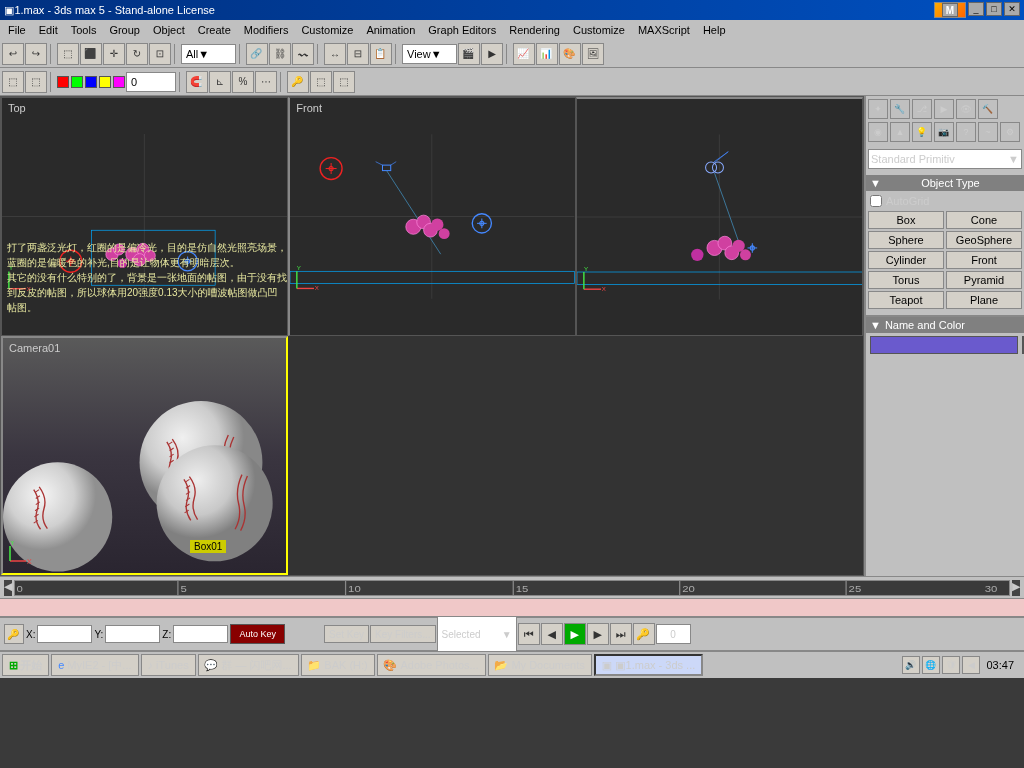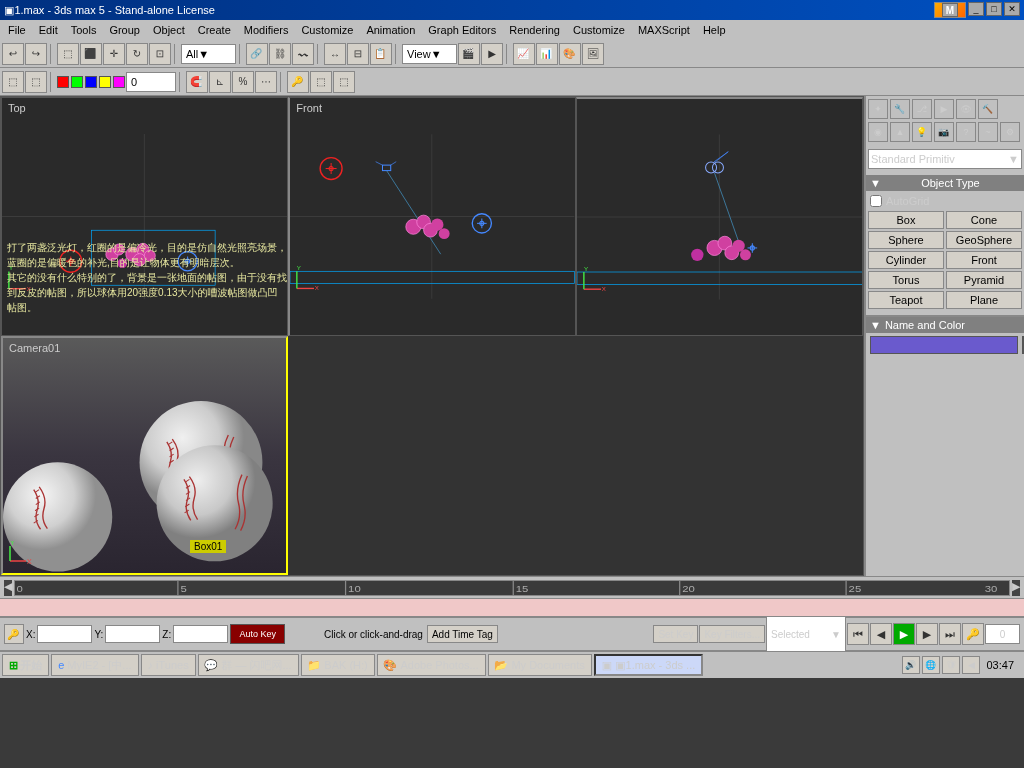--- a/index.html
+++ b/index.html
@@ -570,24 +570,20 @@
     <span style="font-size:10px;color:#000;">X:</span>
     <div style="width:55px;height:18px;background:white;border:1px solid #888;font-size:10px;display:flex;align-items:center;padding:0 2px;"></div>
     <span style="font-size:10px;color:#000;">Y:</span>
     <div style="width:55px;height:18px;background:white;border:1px solid #888;font-size:10px;display:flex;align-items:center;padding:0 2px;"></div>
     <span style="font-size:10px;color:#000;">Z:</span>
     <div style="width:55px;height:18px;background:white;border:1px solid #888;font-size:10px;display:flex;align-items:center;padding:0 2px;"></div>
 
     <div style="width:55px;height:20px;background:#880000;border:1px solid #555;display:flex;align-items:center;justify-content:center;font-size:9px;color:white;cursor:pointer;">Auto Key</div>
   </div>
 
-  <div style="display:flex;align-items:center;gap:4px;flex:1;padding:0 4px;">
-    <span style="font-size:10px;color:#000;">Click or click-and-drag</span>
-    <div style="height:18px;background:#d4d0c8;border:1px solid #888;padding:0 4px;display:flex;align-items:center;font-size:10px;color:#000;cursor:pointer;">Add Time Tag</div>
-  </div>
 
   <div style="display:flex;align-items:center;gap:1px;padding:2px 4px;">
     <div style="height:18px;background:#d4d0c8;border:1px solid #888;padding:0 4px;display:flex;align-items:center;font-size:10px;cursor:pointer;">Set Key</div>
     <div style="height:18px;background:#d4d0c8;border:1px solid #888;padding:0 4px;display:flex;align-items:center;font-size:10px;cursor:pointer;">Key Filters...</div>
 
     <div style="width:80px;height:36px;background:white;border:1px solid #888;display:flex;align-items:center;justify-content:space-between;padding:0 4px;font-size:10px;cursor:pointer;">
       <span>Selected</span>
       <span>▼</span>
     </div>
 

